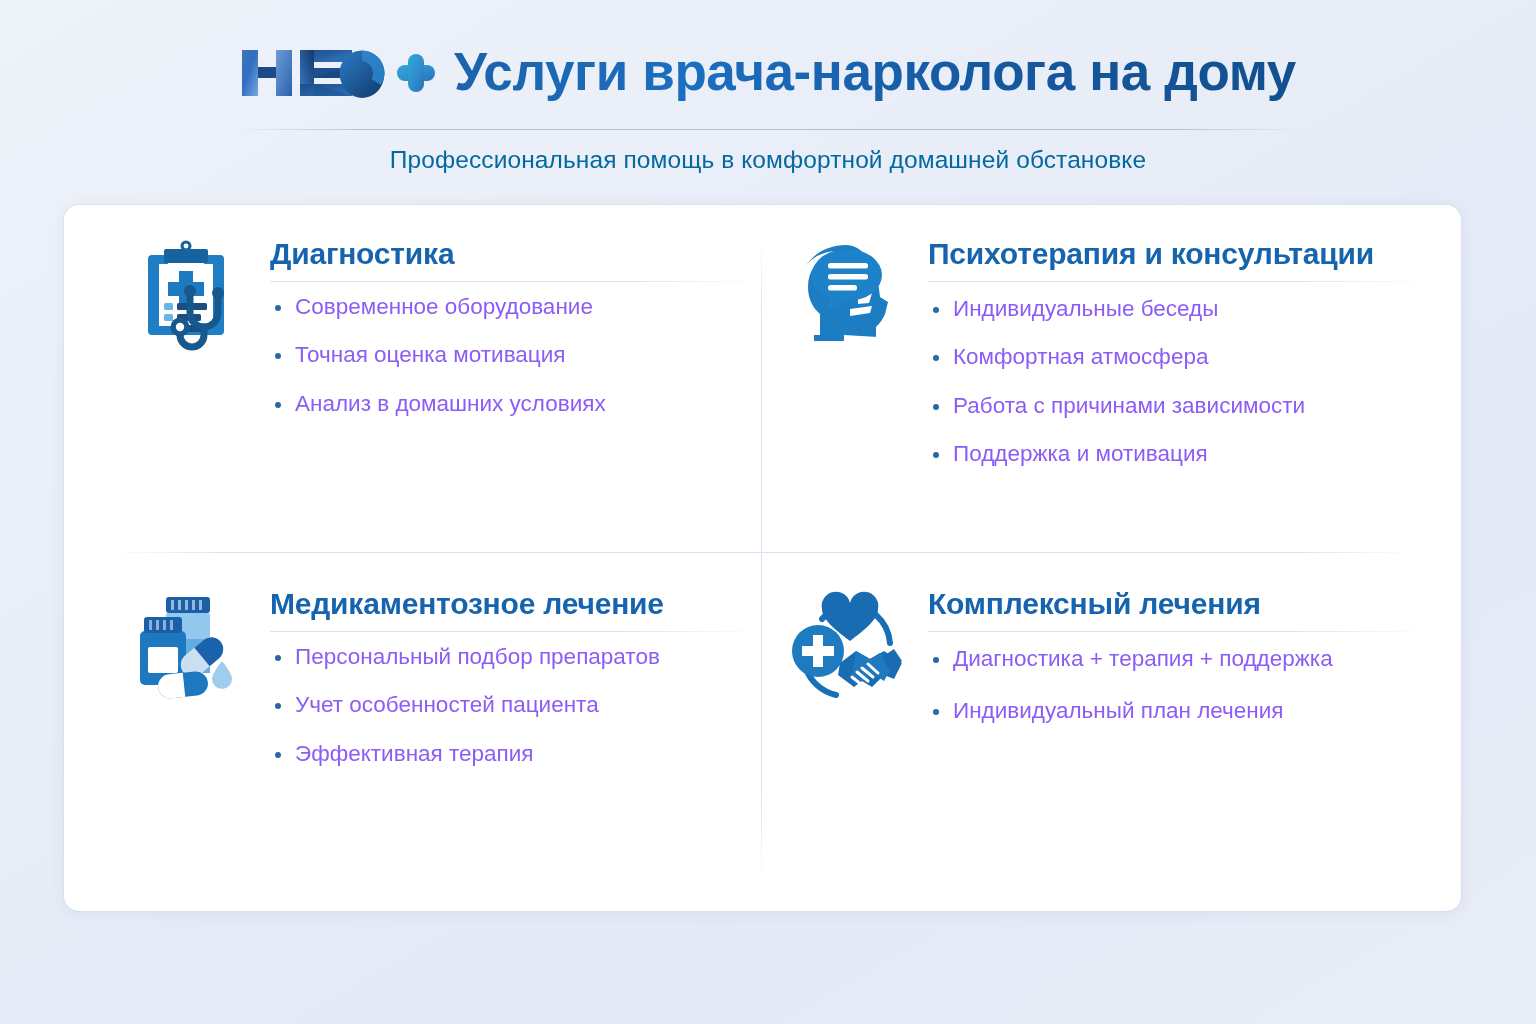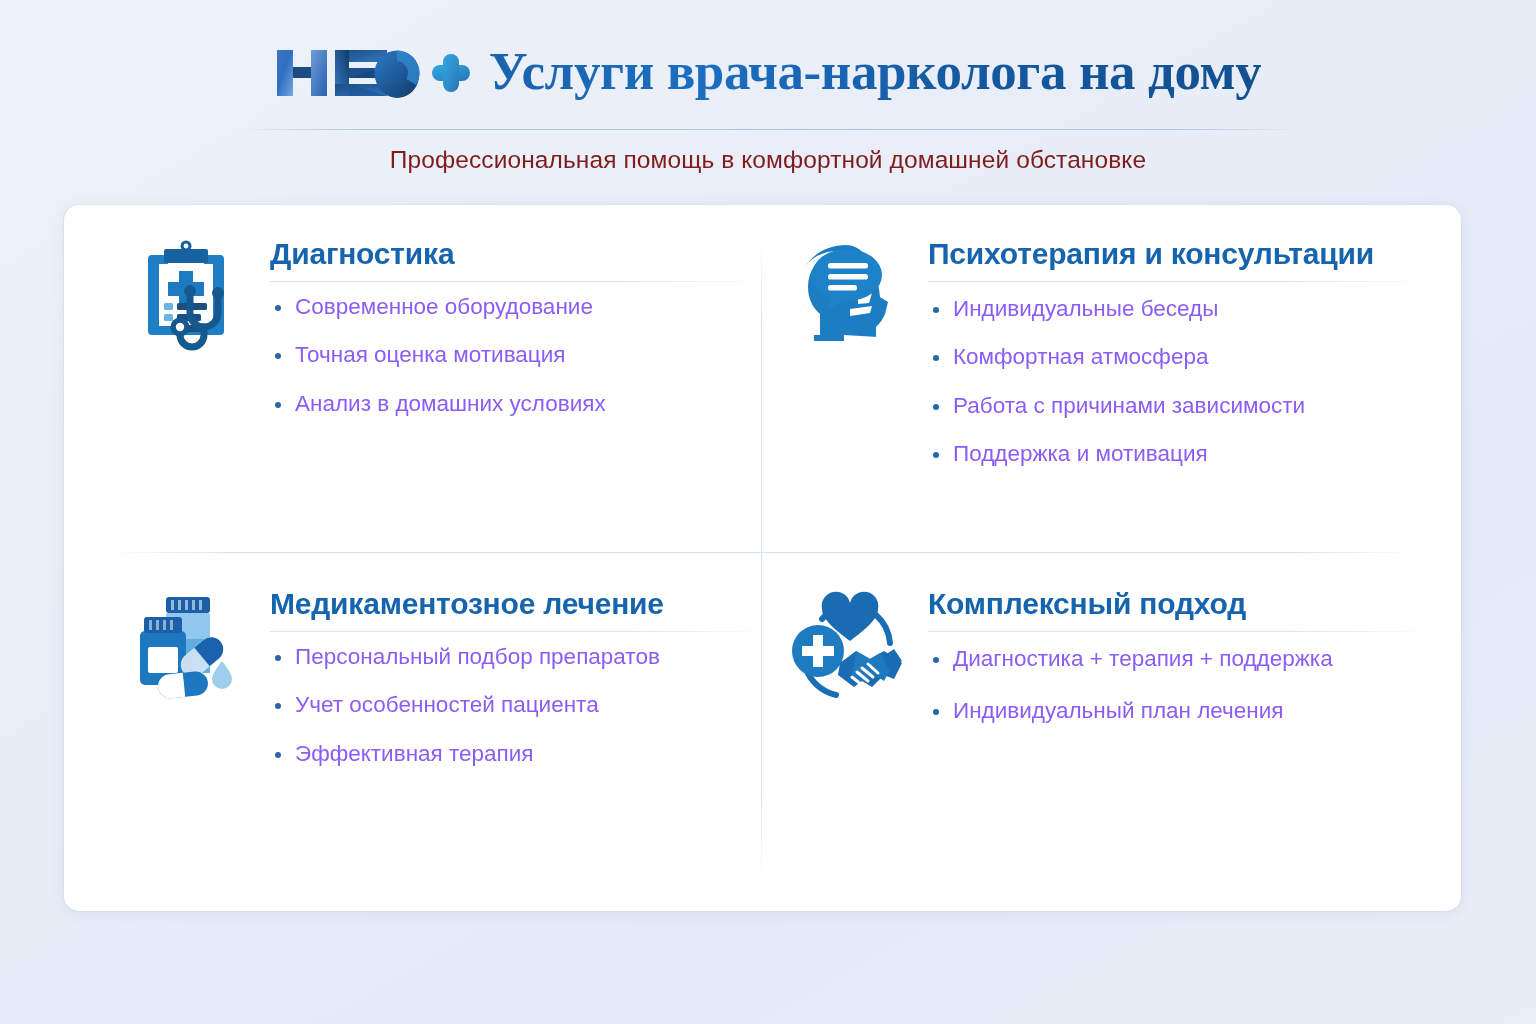--- a/index.html
+++ b/index.html
@@ -29,21 +29,20 @@
     top: 34px;
     width: 1536px;
     height: 150px;
   }
   .header-row {
     display: flex;
     align-items: center;
     justify-content: center;
     gap: 18px;
     height: 78px;
-    font-family: Liberation Serif, serif;
   }
   .logo {
     display: flex;
     align-items: center;
     height: 62px;
   }
   .logo svg { display: block; }
 
   .page-title {
     font-size: 53px;
@@ -67,21 +66,21 @@
     background: linear-gradient(90deg, rgba(167,186,216,0) 0%, rgba(167,186,216,0.85) 12%, rgba(167,186,216,0.85) 88%, rgba(167,186,216,0) 100%);
   }
 
   .page-subtitle {
     position: absolute;
     left: 0;
     top: 112px;
     width: 1536px;
     text-align: center;
     font-size: 24.5px;
-    color: #7f1d1d;
+    color: #0369a1;
     letter-spacing: 0.1px;
   }
 
   
   .panel {
     position: absolute;
     left: 64px;
     top: 205px;
     width: 1397px;
     height: 706px;
@@ -395,21 +394,21 @@
             <g stroke="#ffffff" stroke-width="3" stroke-linecap="round">
               <line x1="68" y1="92" x2="78" y2="100"></line>
               <line x1="73" y1="87" x2="84" y2="96"></line>
               <line x1="78" y1="83" x2="89" y2="92"></line>
               <line x1="84" y1="79" x2="94" y2="88"></line>
             </g>
             <path d="M98,72 l12,-8 l8,12 l-12,10 z" fill="#1a6cb2"></path>
           </svg>
         </div>
         <div class="card-body">
-          <div class="card-title">Комплексный подход</div>
+          <div class="card-title">Комплексный лечения</div>
           <div class="card-title-rule"></div>
           <ul class="bullets">
             <li>Диагностика + терапия + поддержка</li>
             <li>Индивидуальный план лечения</li>
           </ul>
         </div>
       </div>
 
     </div>
   </div>

